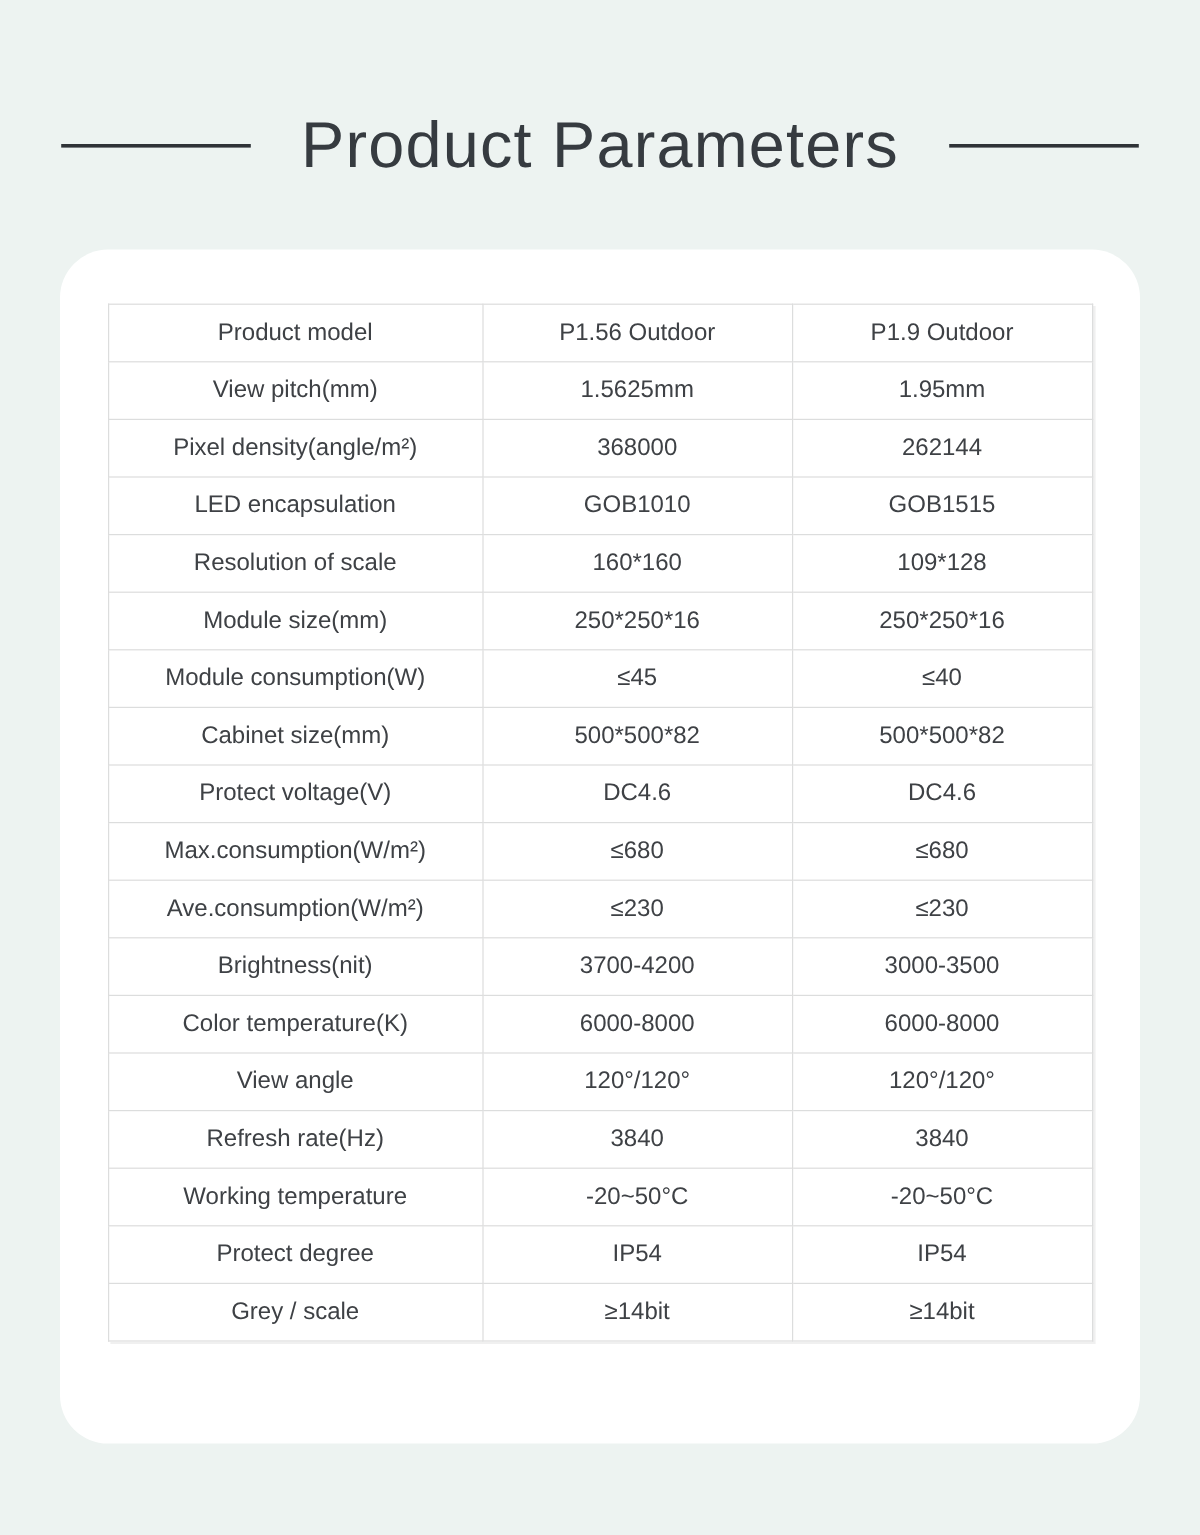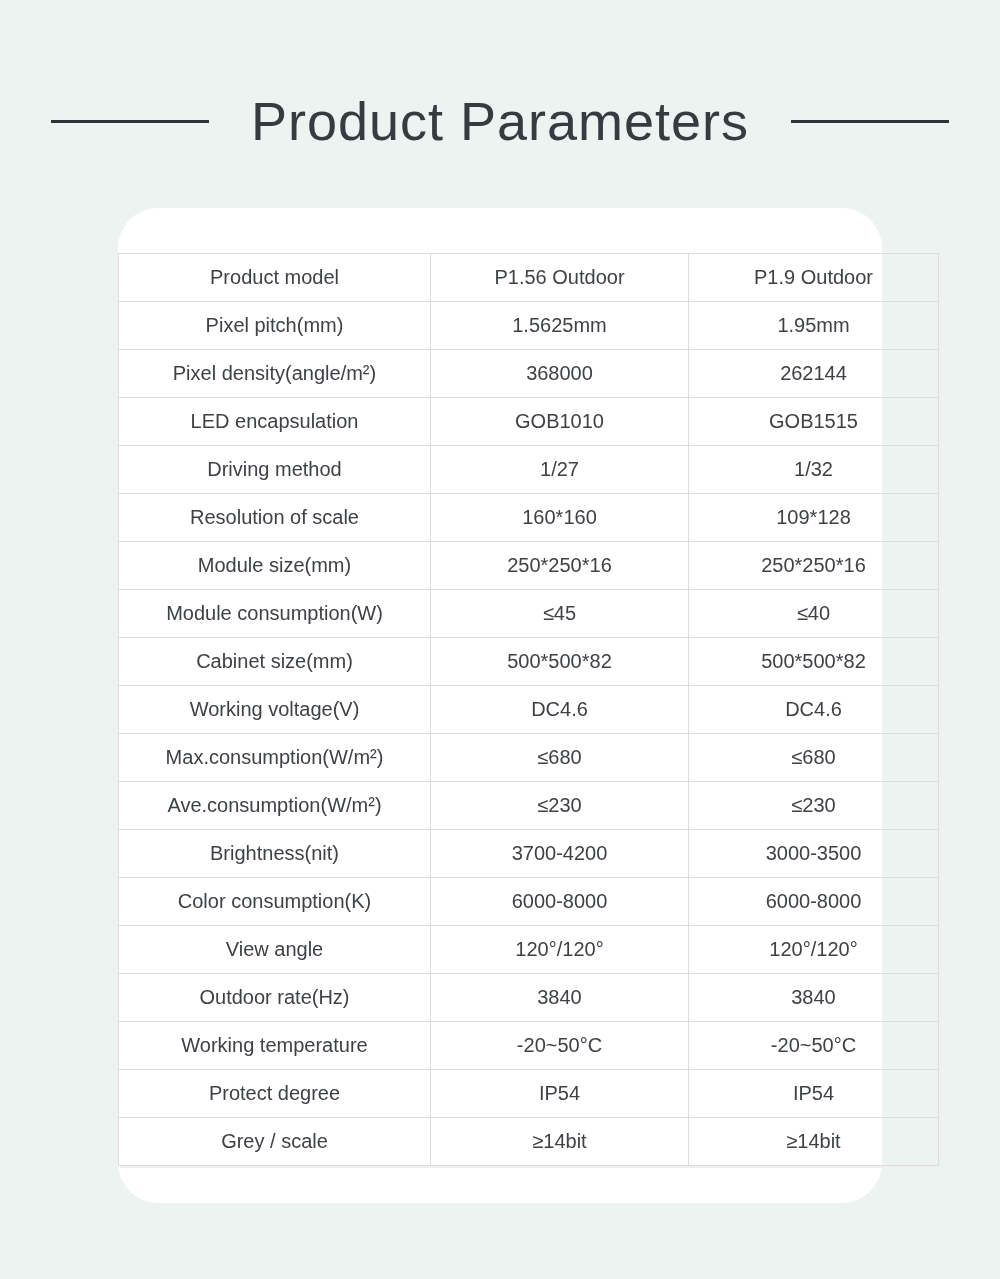--- a/index.html
+++ b/index.html
@@ -30,21 +30,21 @@
   .page-title {
     margin: 0;
     font-size: 54px;
     font-weight: 400;
     letter-spacing: 1px;
     line-height: 1.15;
     color: #363b40;
     white-space: nowrap;
   }
   .card {
-    width: 764px;
+    width: 900px;
     height: 995px;
     margin: 56px auto 0;
     background: #ffffff;
     border-radius: 40px;
     box-sizing: border-box;
     padding-top: 45px;
   }
   table.params {
     width: 820px;
     margin: 0 auto;
@@ -83,38 +83,33 @@
         <col class="c-v1">
         <col class="c-v2">
     </colgroup>
     <tbody>
       <tr>
         <td>Product model</td>
         <td>P1.56 Outdoor</td>
         <td>P1.9 Outdoor</td>
       </tr>
       <tr>
-        <td>Pixel pitch(mm)</td>
+        <td>View pitch(mm)</td>
         <td>1.5625mm</td>
         <td>1.95mm</td>
       </tr>
       <tr>
         <td>Pixel density(angle/m²)</td>
         <td>368000</td>
         <td>262144</td>
       </tr>
       <tr>
         <td>LED encapsulation</td>
         <td>GOB1010</td>
         <td>GOB1515</td>
-      </tr>
-      <tr>
-        <td>Driving method</td>
-        <td>1/27</td>
-        <td>1/32</td>
       </tr>
       <tr>
         <td>Resolution of scale</td>
         <td>160*160</td>
         <td>109*128</td>
       </tr>
       <tr>
         <td>Module size(mm)</td>
         <td>250*250*16</td>
         <td>250*250*16</td>
@@ -123,51 +118,51 @@
         <td>Module consumption(W)</td>
         <td>≤45</td>
         <td>≤40</td>
       </tr>
       <tr>
         <td>Cabinet size(mm)</td>
         <td>500*500*82</td>
         <td>500*500*82</td>
       </tr>
       <tr>
-        <td>Working voltage(V)</td>
+        <td>Protect voltage(V)</td>
         <td>DC4.6</td>
         <td>DC4.6</td>
       </tr>
       <tr>
         <td>Max.consumption(W/m²)</td>
         <td>≤680</td>
         <td>≤680</td>
       </tr>
       <tr>
         <td>Ave.consumption(W/m²)</td>
         <td>≤230</td>
         <td>≤230</td>
       </tr>
       <tr>
         <td>Brightness(nit)</td>
         <td>3700-4200</td>
         <td>3000-3500</td>
       </tr>
       <tr>
-        <td>Color consumption(K)</td>
+        <td>Color temperature(K)</td>
         <td>6000-8000</td>
         <td>6000-8000</td>
       </tr>
       <tr>
         <td>View angle</td>
         <td>120°/120°</td>
         <td>120°/120°</td>
       </tr>
       <tr>
-        <td>Outdoor rate(Hz)</td>
+        <td>Refresh rate(Hz)</td>
         <td>3840</td>
         <td>3840</td>
       </tr>
       <tr>
         <td>Working temperature</td>
         <td>-20~50°C</td>
         <td>-20~50°C</td>
       </tr>
       <tr>
         <td>Protect degree</td>

